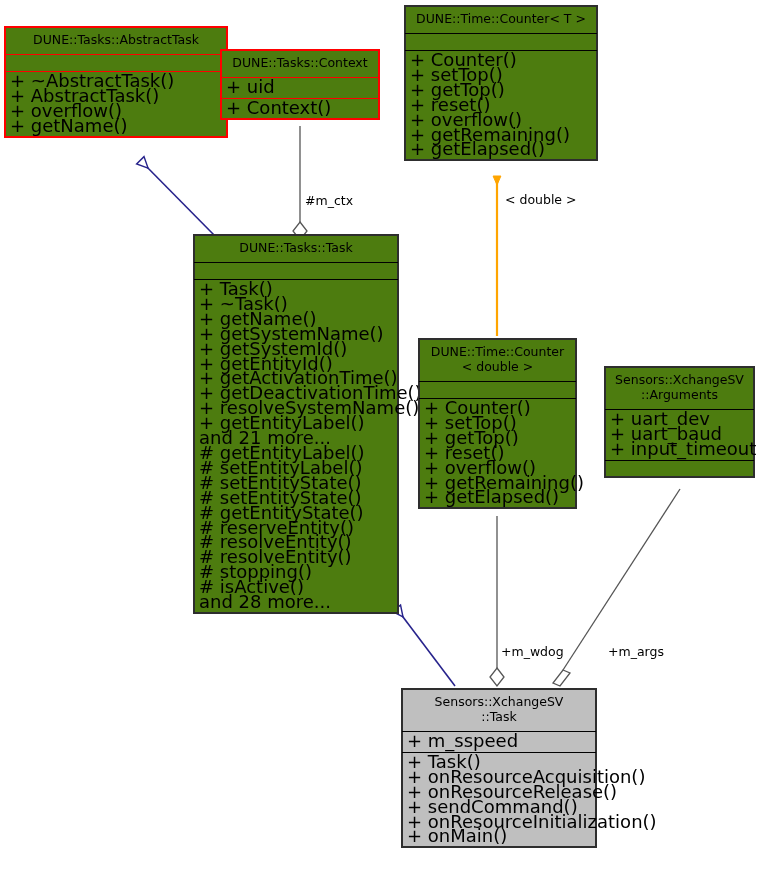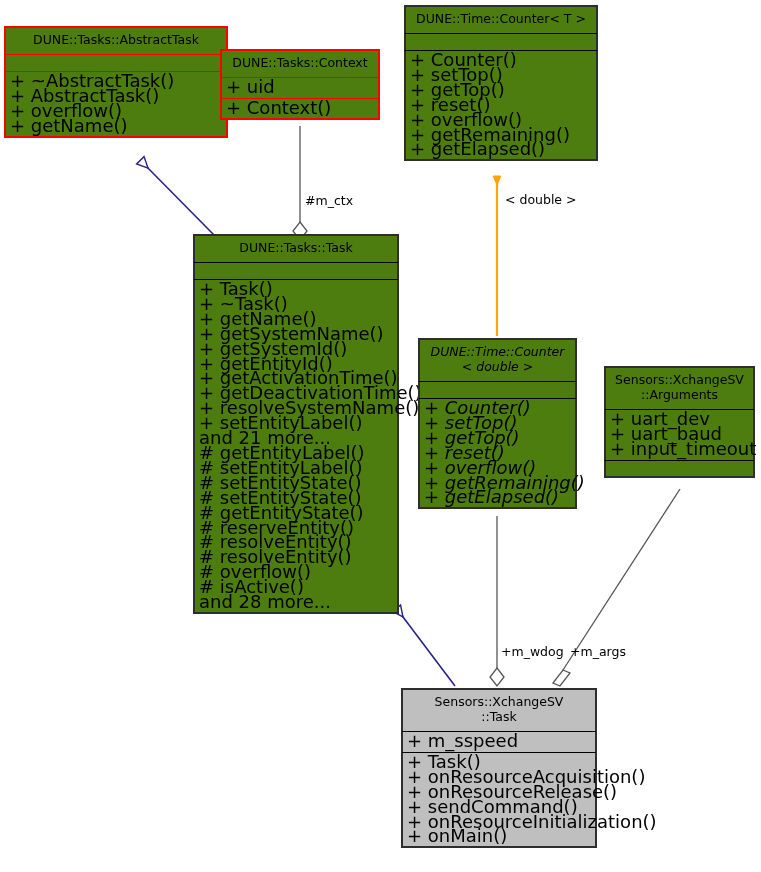--- a/index.html
+++ b/index.html
@@ -172,37 +172,37 @@
     <div class="compartment">
       <div class="member">+ Task()</div>
       <div class="member">+ ~Task()</div>
       <div class="member">+ getName()</div>
       <div class="member">+ getSystemName()</div>
       <div class="member">+ getSystemId()</div>
       <div class="member">+ getEntityId()</div>
       <div class="member">+ getActivationTime()</div>
       <div class="member">+ getDeactivationTime()</div>
       <div class="member">+ resolveSystemName()</div>
-      <div class="member">+ setEntityLabel()</div>
+      <div class="member">+ getEntityLabel()</div>
       <div class="member">and 21 more...</div>
       <div class="member"># getEntityLabel()</div>
       <div class="member"># setEntityLabel()</div>
       <div class="member"># setEntityState()</div>
       <div class="member"># setEntityState()</div>
       <div class="member"># getEntityState()</div>
       <div class="member"># reserveEntity()</div>
       <div class="member"># resolveEntity()</div>
       <div class="member"># resolveEntity()</div>
-      <div class="member"># overflow()</div>
+      <div class="member"># stopping()</div>
       <div class="member"># isActive()</div>
       <div class="member">and 28 more...</div>
     </div>
   </div>
 
-  <div class="node thick" style="left:418px; top:338px; width:159px;font-style:italic;">
+  <div class="node thick" style="left:418px; top:338px; width:159px;">
     <div class="compartment">
       <div class="title">DUNE::Time::Counter
 &lt; double &gt;</div>
     </div>
     <div class="compartment empty-comp"></div>
     <div class="compartment">
       <div class="member">+ Counter()</div>
       <div class="member">+ setTop()</div>
       <div class="member">+ getTop()</div>
       <div class="member">+ reset()</div>
@@ -239,15 +239,15 @@
       <div class="member">+ onResourceRelease()</div>
       <div class="member">+ sendCommand()</div>
       <div class="member">+ onResourceInitialization()</div>
       <div class="member">+ onMain()</div>
     </div>
   </div>
 
   <div class="edge-label" style="left:305px; top:193px;">#m_ctx</div>
   <div class="edge-label" style="left:505px; top:192px;">&lt; double &gt;</div>
   <div class="edge-label" style="left:501px; top:644px;">+m_wdog</div>
-  <div class="edge-label" style="left:570px; top:644px;">+m_args</div>
+  <div class="edge-label" style="left:608px; top:644px;">+m_args</div>
 
 </div>
 
 </body></html>

